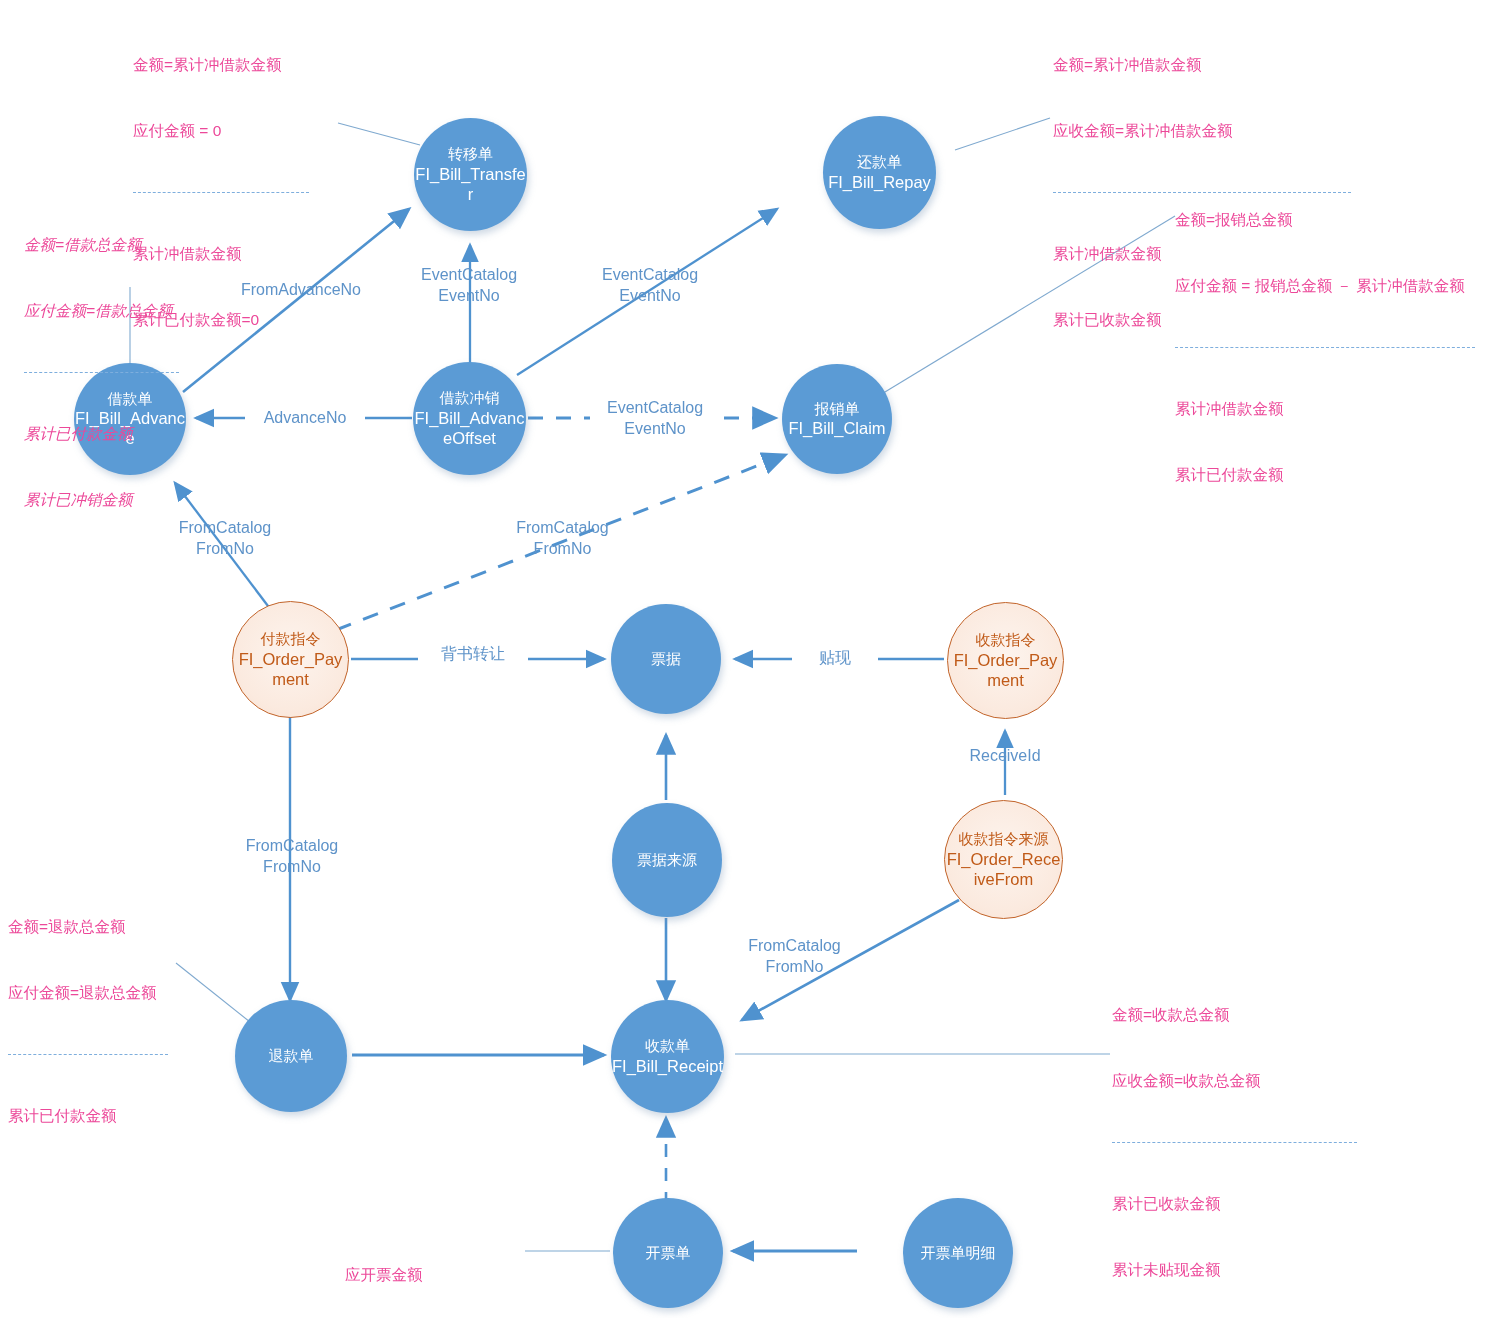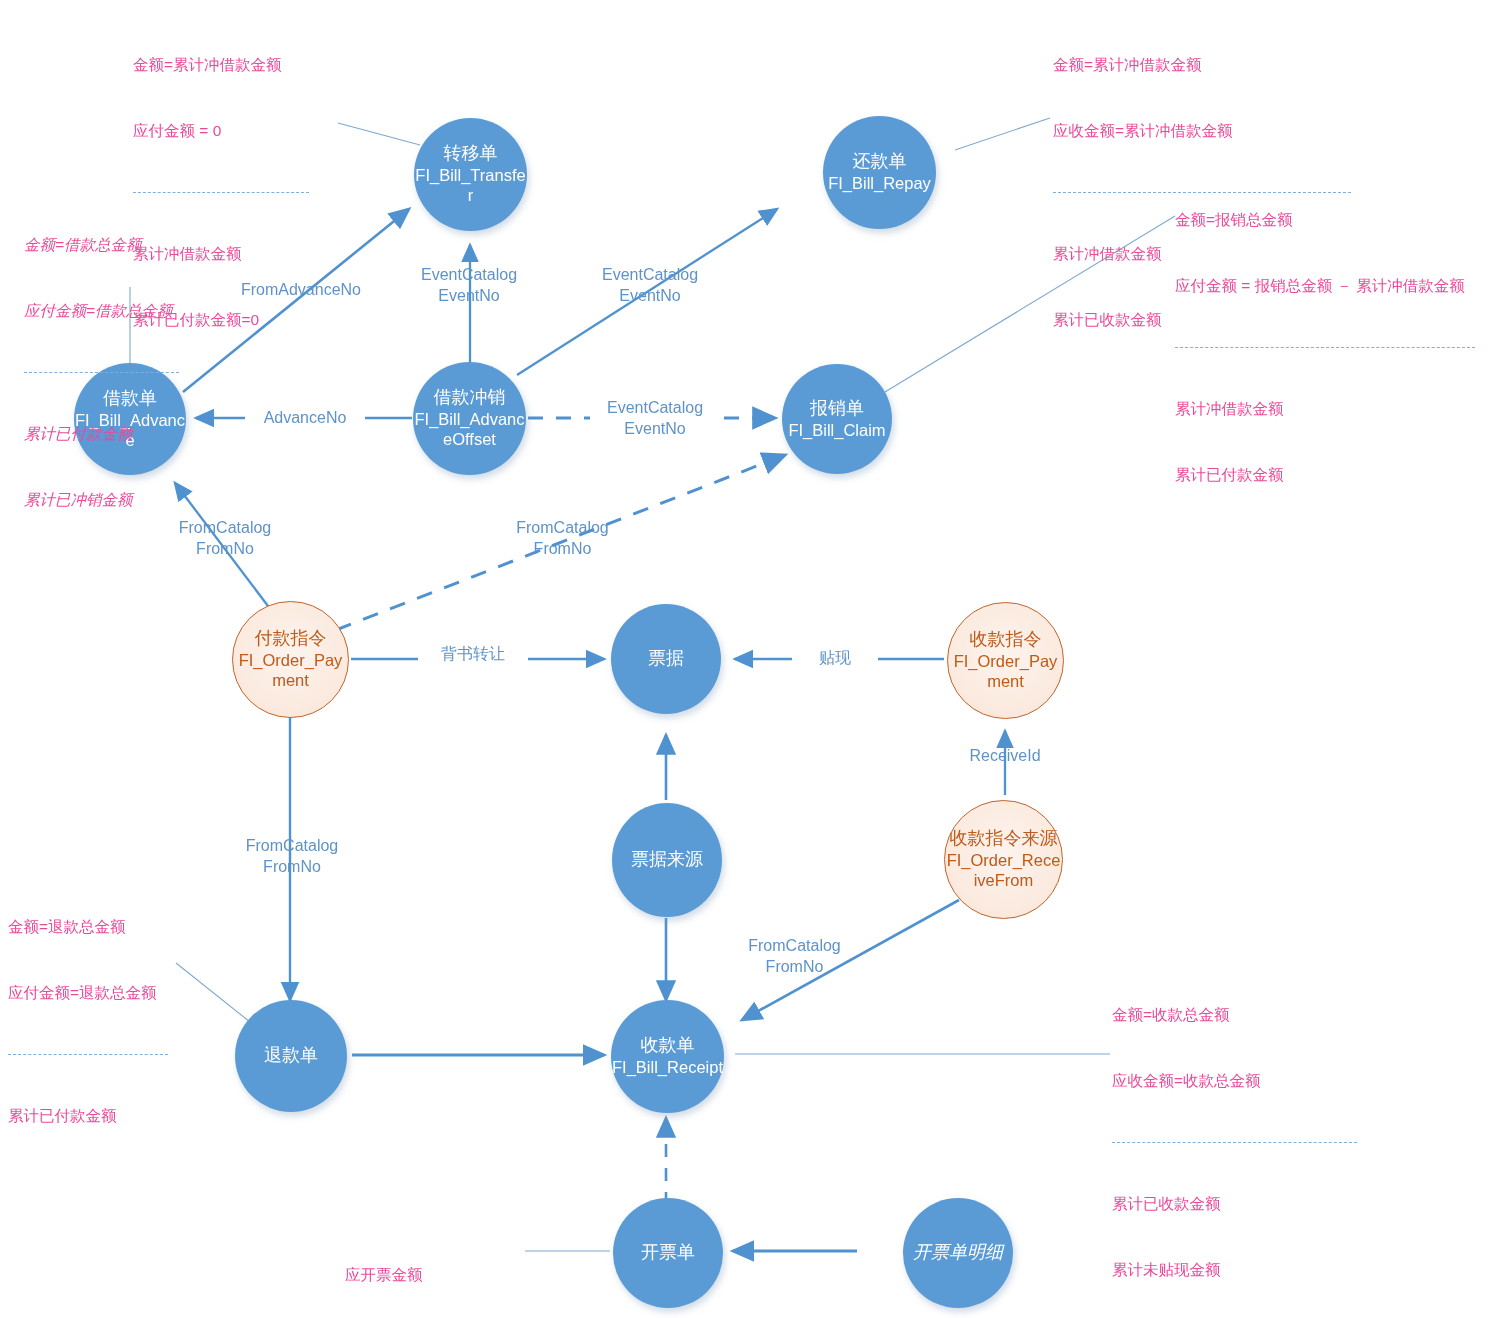--- a/index.html
+++ b/index.html
@@ -38,21 +38,21 @@
     background: #5b9bd5;
     color: #ffffff;
     box-shadow: 2px 4px 7px rgba(120,150,180,0.35);
   }
   .node.orange {
     background: radial-gradient(circle at 50% 45%, #fdf4ee 0%, #fbeadf 65%, #f7e0d2 100%);
     border: 1.6px solid #c2642a;
     color: #c05a18;
   }
   .node .cn {
-    font-size: 18px;
+    font-size: 15px;
     white-space: nowrap;
   }
   .node .en {
     font-size: 16.5px;
     max-width: 118px;
     word-break: break-all;
   }
   .node.orange .en {
     max-width: 122px;
   }
@@ -190,21 +190,21 @@
 
   <div class="node blue" style="left:611px; top:1000px; width:113px; height:113px;">
     <div class="cn">收款单</div>
     <div class="en">FI_Bill_Receipt</div>
   </div>
 
   <div class="node blue" style="left:613px; top:1198px; width:110px; height:110px;">
     <div class="cn">开票单</div>
   </div>
 
-  <div class="node blue" style="left:903px; top:1198px; width:110px; height:110px;font-style:italic;">
+  <div class="node blue" style="left:903px; top:1198px; width:110px; height:110px;">
     <div class="cn">开票单明细</div>
   </div>
 
   <div class="edge-label" style="left:236px; top:280px; width:130px;">FromAdvanceNo</div>
 
   <div class="edge-label" style="left:404px; top:265px; width:130px;">EventCatalog
 EventNo</div>
 
   <div class="edge-label" style="left:585px; top:265px; width:130px;">EventCatalog
 EventNo</div>

